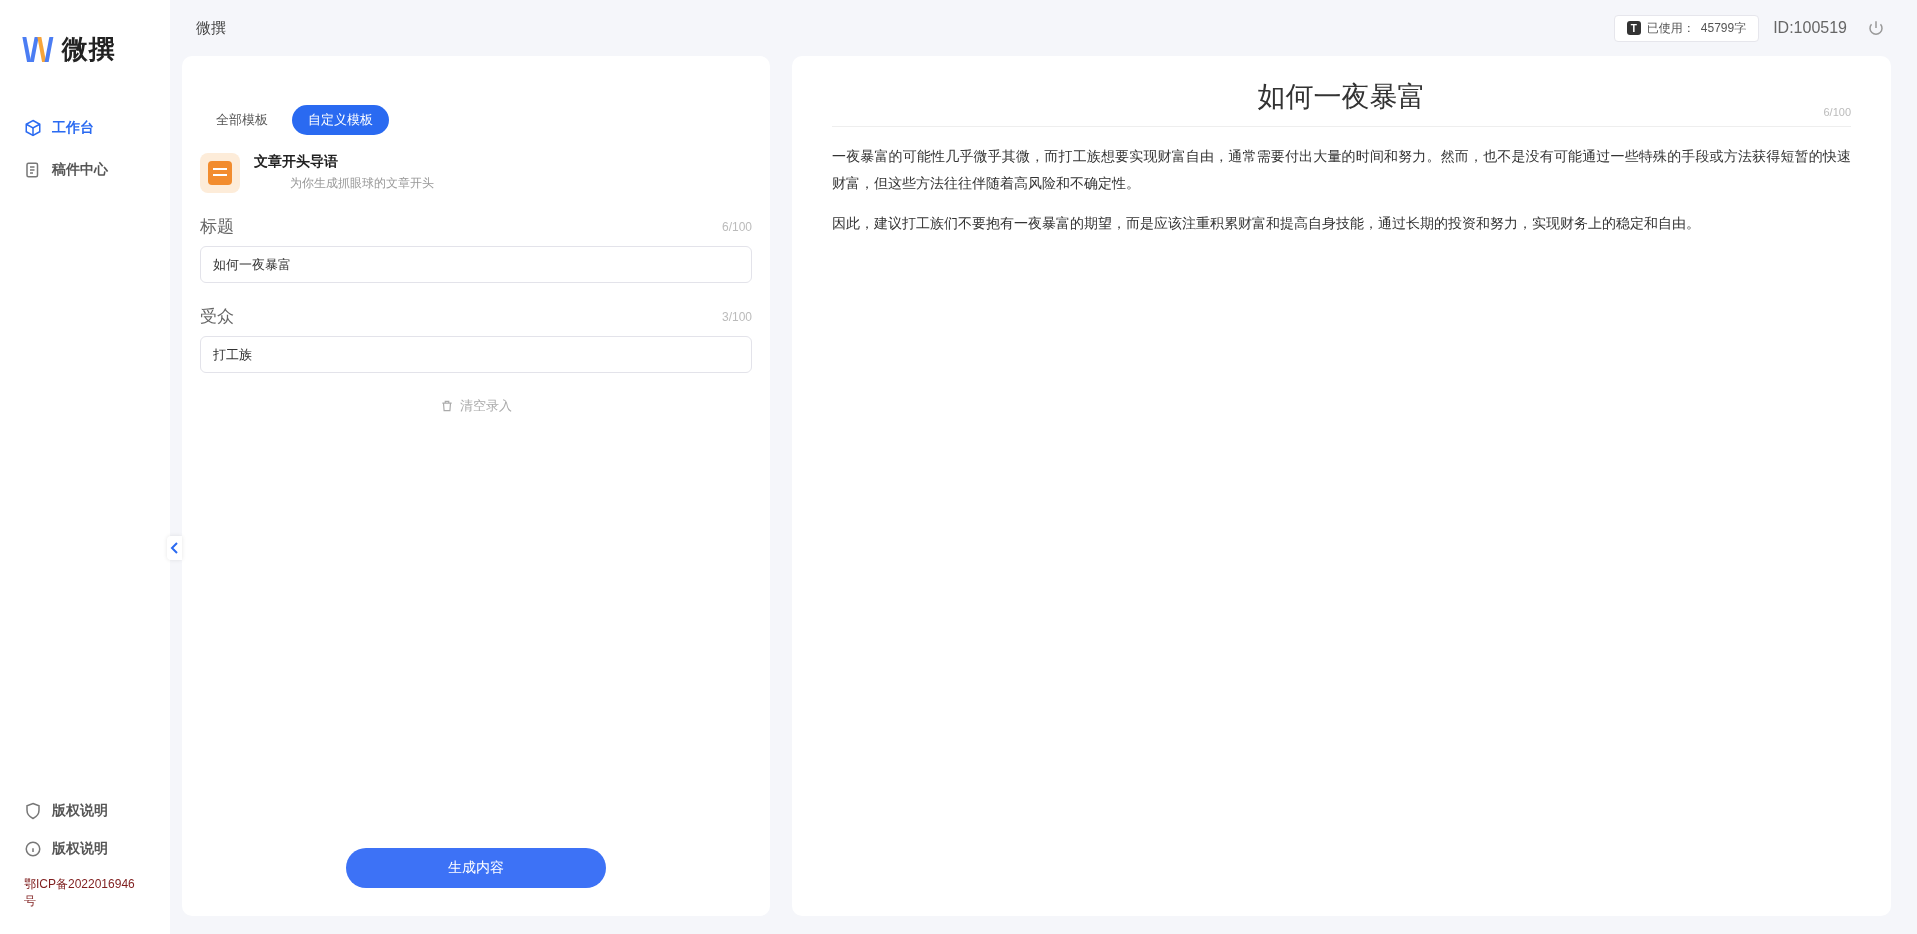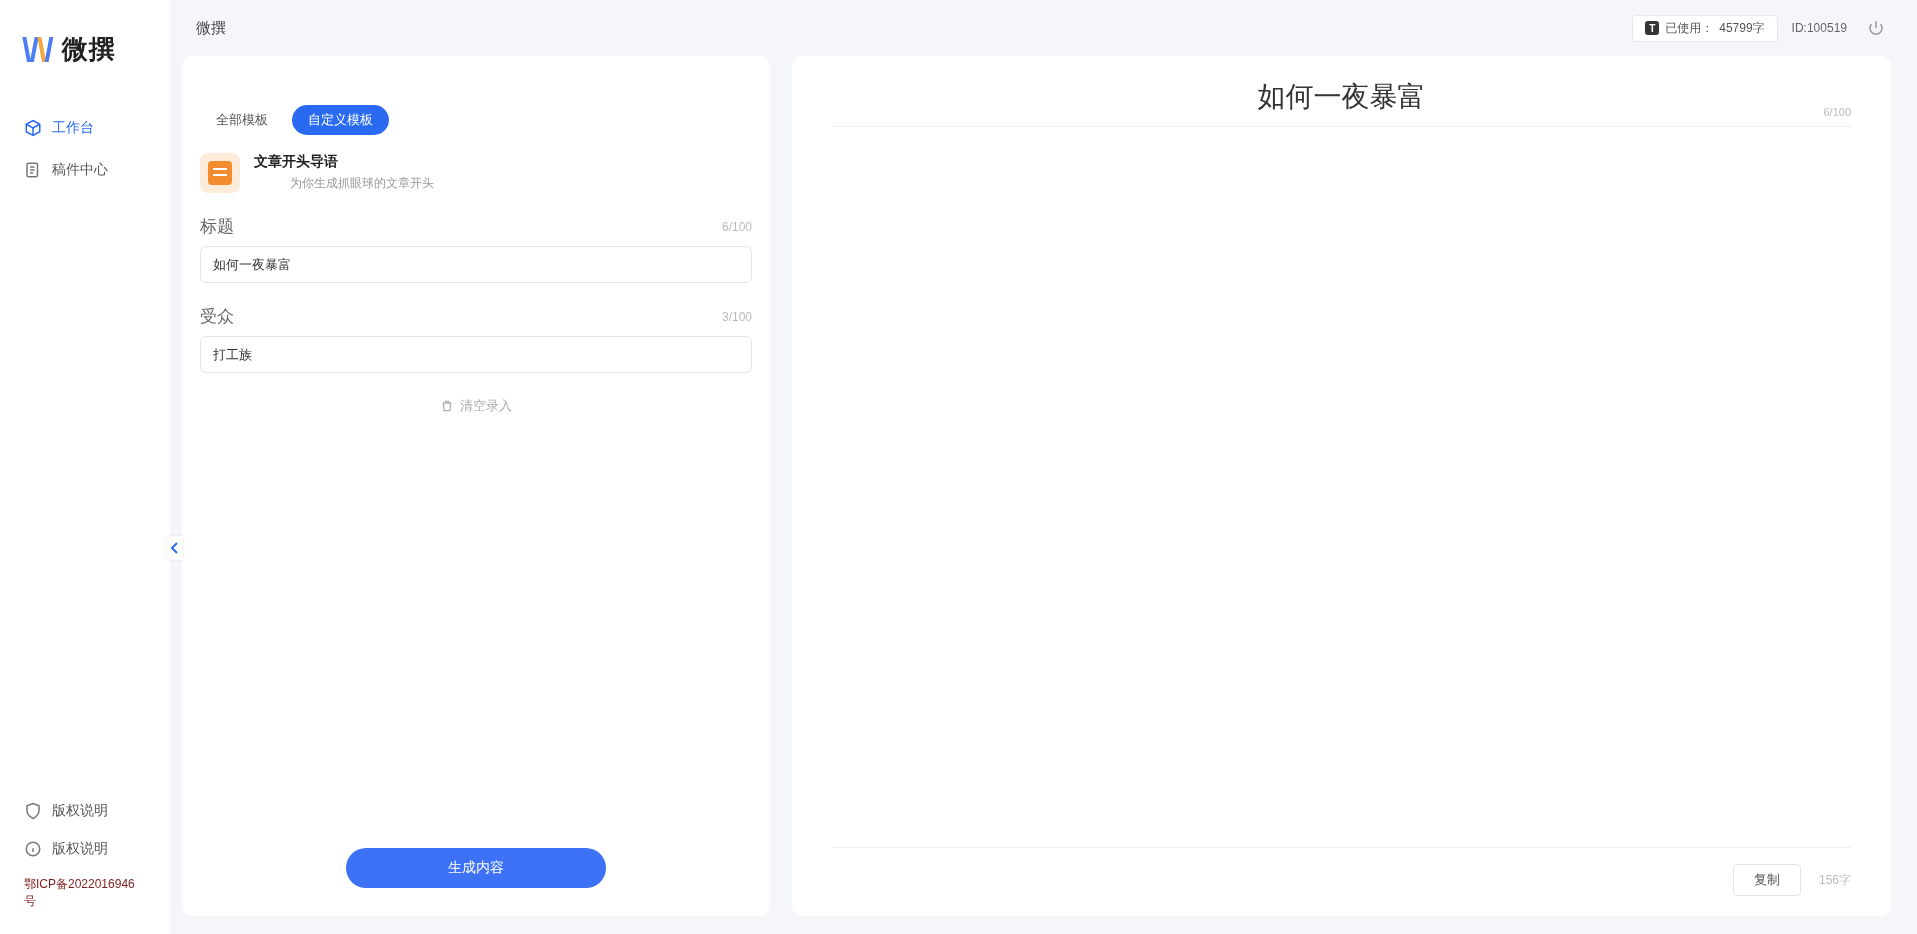--- a/index.html
+++ b/index.html
@@ -6,32 +6,32 @@
 body{font-family:-apple-system,BlinkMacSystemFont,"PingFang SC","Hiragino Sans GB","Microsoft YaHei",sans-serif;background:#f5f6fa;color:#333;font-size:14px;width:1917px;height:934px;overflow:hidden;position:relative;}
 .layout{display:flex;height:100%;}
 .sidebar{width:170px;background:#fff;display:flex;flex-direction:column;position:relative;}
 .logo{display:flex;align-items:center;padding:30px 22px 40px;gap:10px;}
 .logo-mark{font-size:34px;font-weight:800;letter-spacing:-2px;}
 .logo-mark .s1{color:#4b7df3;}
 .logo-mark .s2{color:#4b7df3;}
 .logo-mark .s3{color:#f7a53a;}
 .logo-text{font-size:26px;font-weight:700;color:#222;letter-spacing:1px;}
 .nav{display:flex;flex-direction:column;padding:0 8px;gap:4px;}
-.nav-item{display:flex;align-items:center;gap:10px;padding:10px 16px;border-radius:6px;cursor:pointer;color:#555;}
+.nav-item{display:flex;align-items:center;gap:10px;padding:10px 16px;border-radius:6px;cursor:pointer;color:#555;font-weight:bold;}
 .nav-item.active{color:#2a6af1;}
 .nav-icon{width:18px;height:18px;display:flex;align-items:center;justify-content:center;}
 .sidebar-bottom{position:absolute;bottom:16px;left:0;right:0;padding:0 8px;}
 .icp{color:#7f1d1d;font-size:12px;padding:8px 16px;}
 .main{flex:1;display:flex;flex-direction:column;}
 .topbar{height:56px;display:flex;align-items:center;padding:0 26px;gap:14px;background:#f5f6fa;}
 .topbar-title{font-size:15px;color:#444;}
 .topbar-spacer{flex:1;}
 .usage-badge{background:#fff;border:1px solid #e6e6ec;border-radius:4px;padding:4px 12px;font-size:12px;color:#555;display:flex;align-items:center;gap:6px;}
 .usage-badge .t-icon{width:14px;height:14px;background:#333;color:#fff;border-radius:3px;font-size:10px;display:flex;align-items:center;justify-content:center;font-weight:700;}
-.id-label{font-size:12px;color:#666;}
+.id-label{font-size:16px;color:#666;}
 .power-btn{width:30px;height:30px;display:flex;align-items:center;justify-content:center;color:#888;cursor:pointer;}
 .workspace{flex:1;display:flex;gap:22px;padding:0 26px 18px 12px;}
 .panel{background:#fff;border-radius:10px;display:flex;flex-direction:column;position:relative;}
 .panel.left{width:588px;}
 .panel.right{flex:1;}
 .collapse-handle{position:absolute;left:-15px;top:480px;width:15px;height:24px;background:#fff;border-radius:4px 0 0 4px;display:flex;align-items:center;justify-content:center;box-shadow:0 0 4px rgba(0,0,0,0.1);cursor:pointer;}
 .collapse-handle svg{color:#2a6af1;}
 .tabs{display:flex;gap:8px;padding:16px 18px 8px;}
 .tab{padding:6px 16px;border-radius:16px;font-size:13px;cursor:pointer;color:#555;margin-top:33px;}
 .tab.active{background:#2a6af1;color:#fff;}
@@ -175,21 +175,21 @@
           <button class="generate-btn">生成内容</button>
         </div>
       </div>
 
       <div class="panel right">
         <div class="right-inner">
           <div class="output-titlebar">
             <div class="output-title">如何一夜暴富</div>
             <div class="output-count">6/100</div>
           </div>
-          <div class="right-footer">
-            <button class="copy-btn">复制</button>
-            <span class="char-count">156字</span>
+          <div class="output-body">
+            <p>一夜暴富的可能性几乎微乎其微，而打工族想要实现财富自由，通常需要付出大量的时间和努力。然而，也不是没有可能通过一些特殊的手段或方法获得短暂的快速财富，但这些方法往往伴随着高风险和不确定性。</p>
+            <p>因此，建议打工族们不要抱有一夜暴富的期望，而是应该注重积累财富和提高自身技能，通过长期的投资和努力，实现财务上的稳定和自由。</p>
           </div>
         </div>
       </div>
     </div>
   </div>
 </div>
 
 </body></html>

